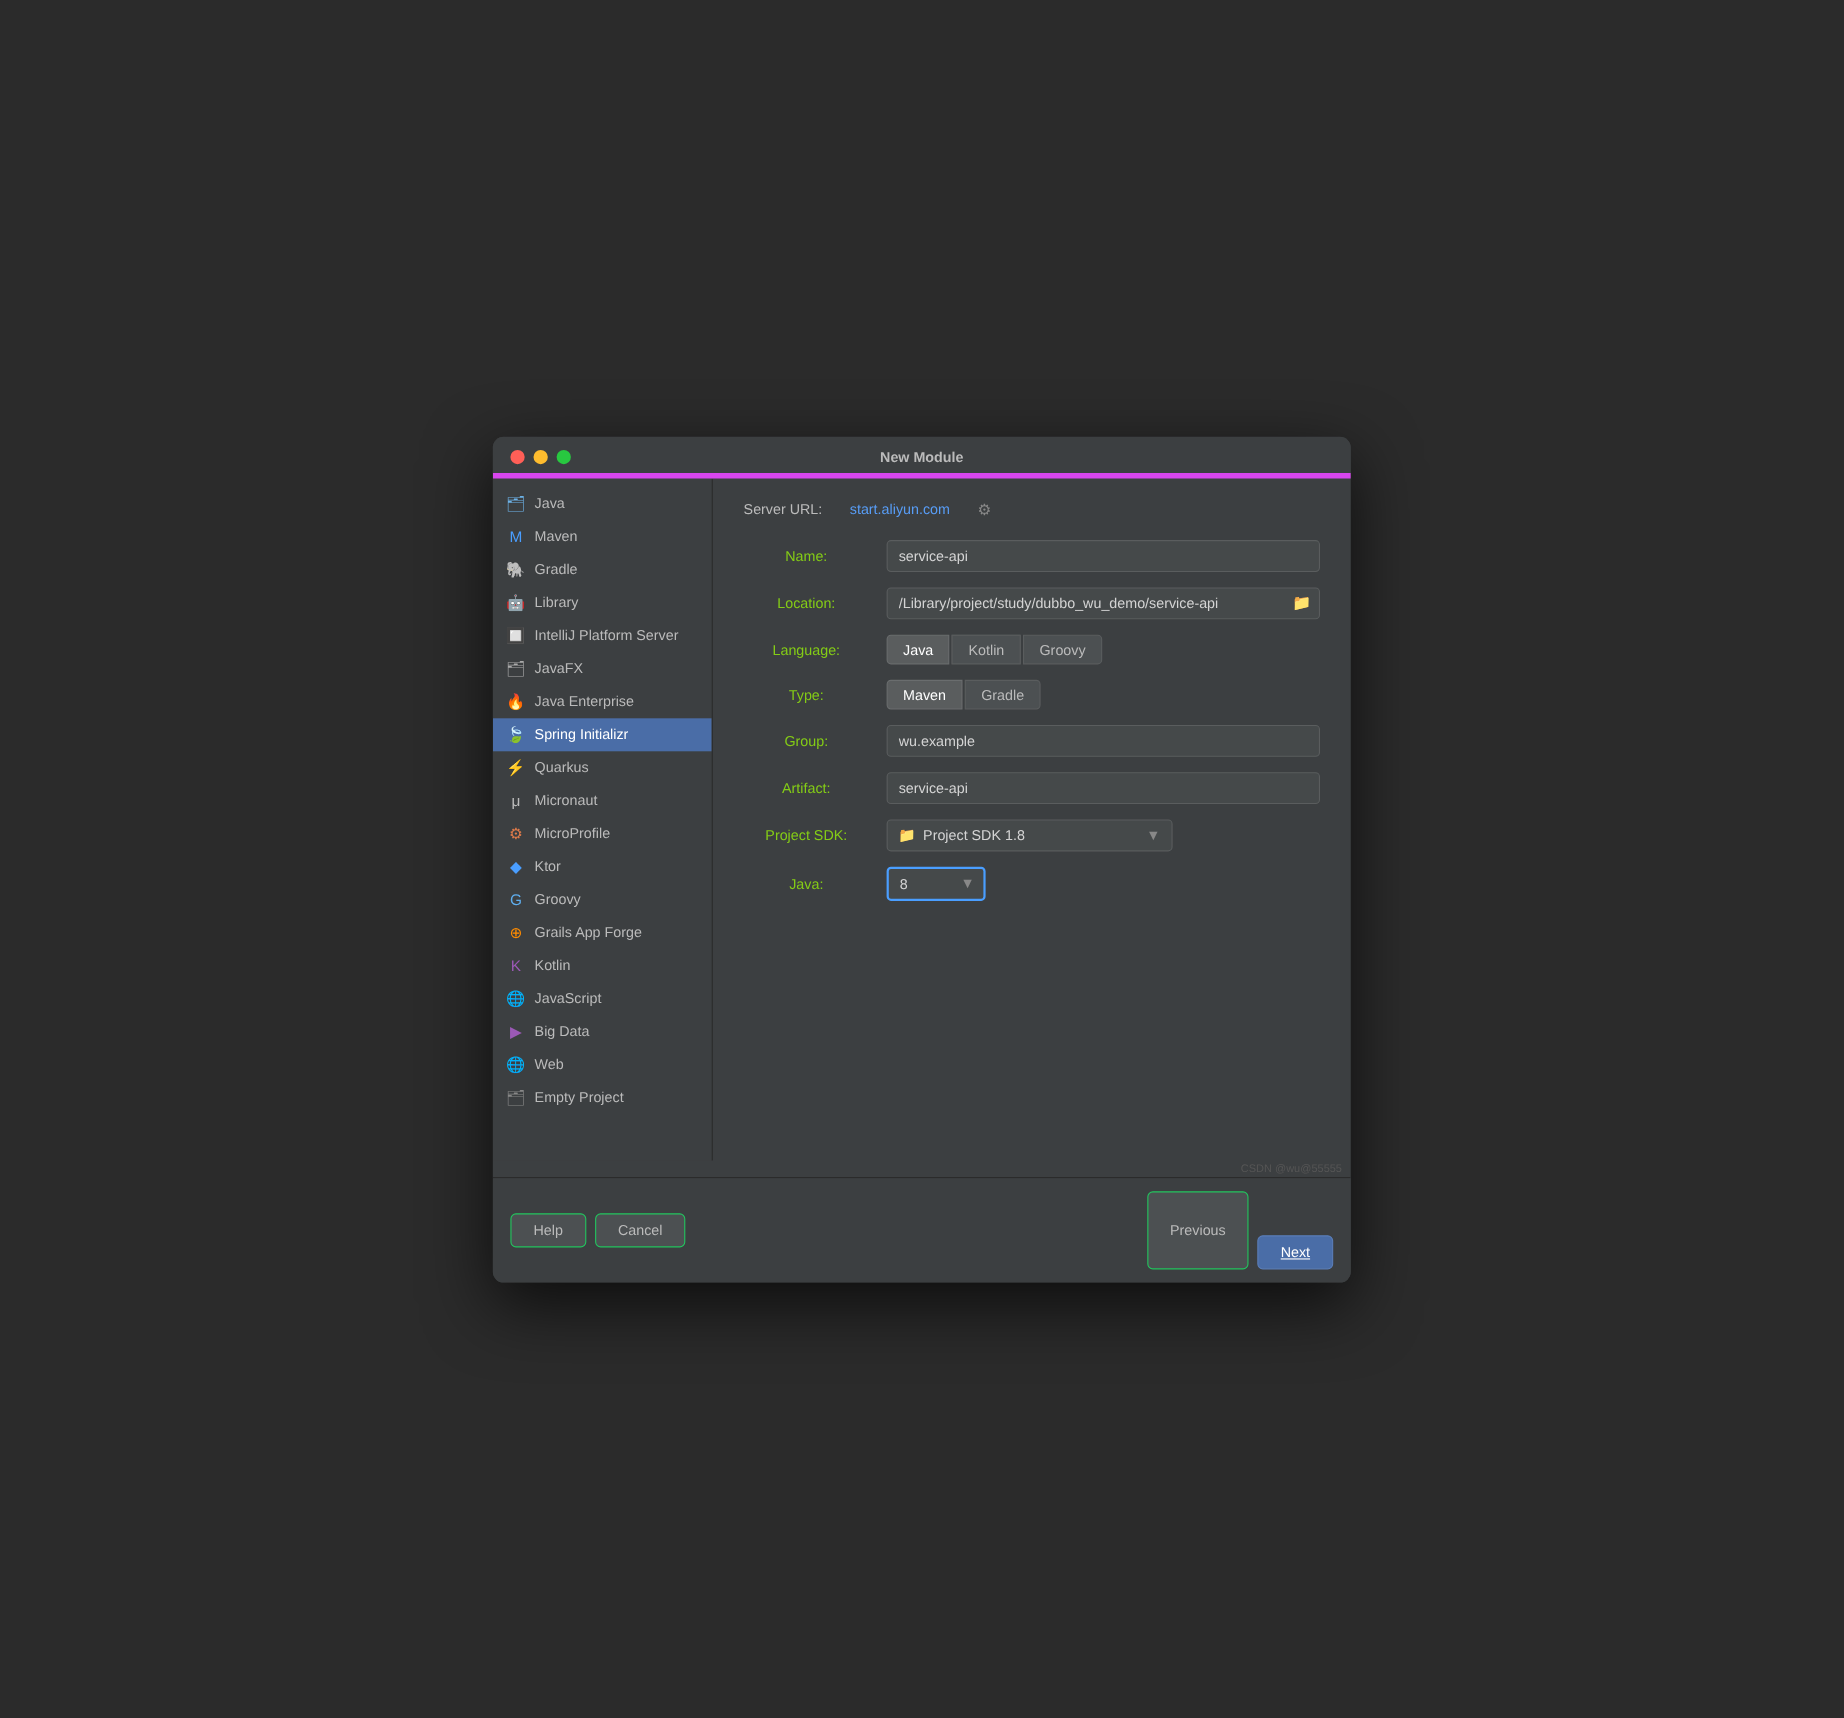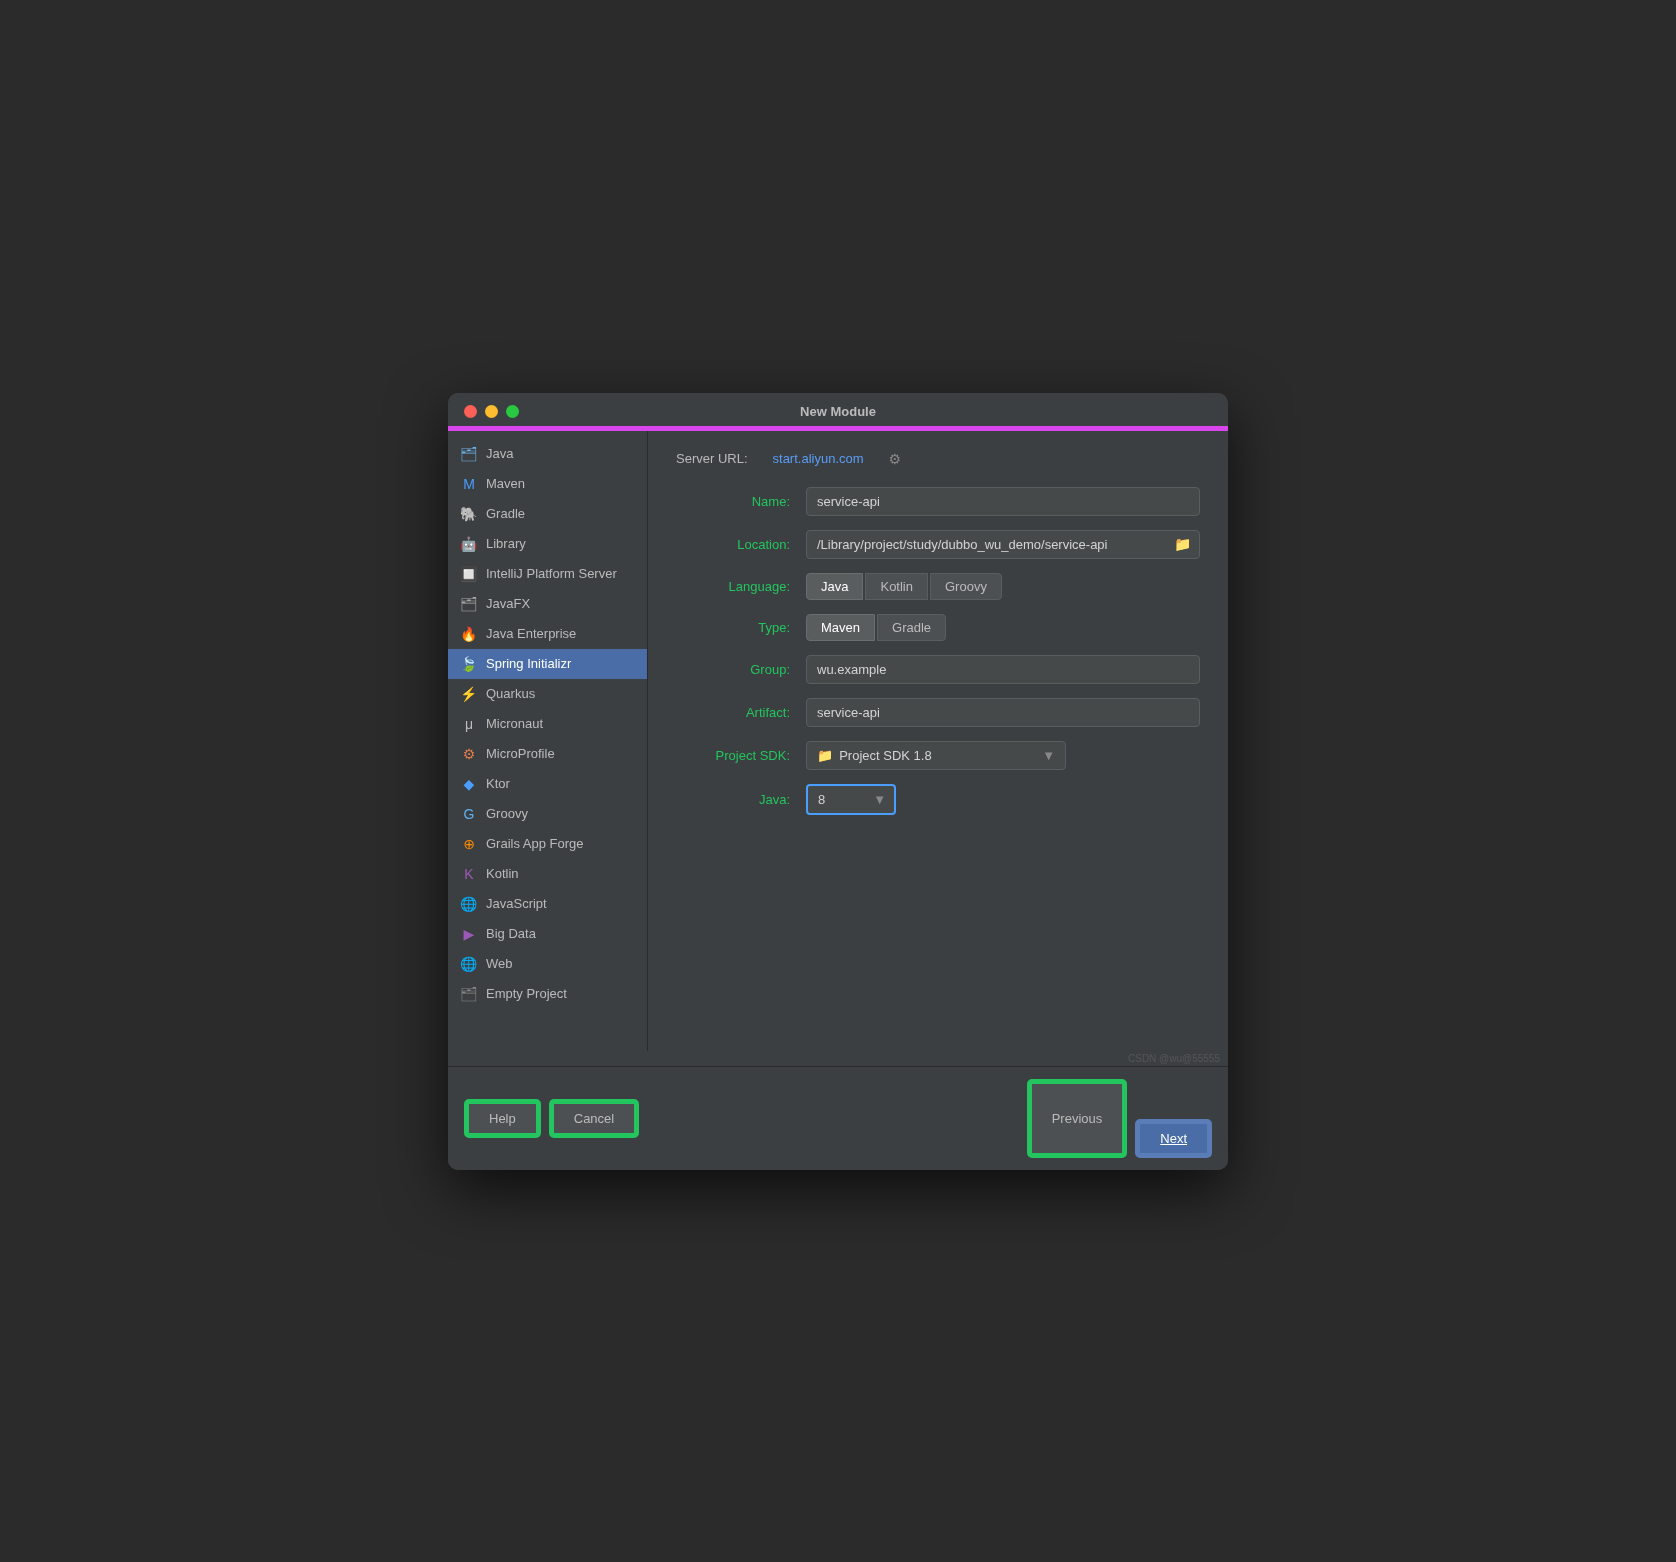--- a/index.html
+++ b/index.html
@@ -104,23 +104,23 @@
       cursor: pointer;
       font-size: 14px;
     }
     .form-row {
       display: flex;
       align-items: center;
       margin-bottom: 14px;
     }
     .form-label {
       width: 130px;
-      text-align: right;
+      text-align: center;
       padding-right: 16px;
-      color: #22c55e;
+      color: #84cc16;
       font-size: 13px;
       flex-shrink: 0;
     }
     .form-control {
       flex: 1;
       background: #45494a;
       border: 1px solid #5a5d5e;
       border-radius: 4px;
       padding: 6px 10px;
       color: #d4d4d4;
@@ -227,21 +227,21 @@
     }
     .footer-right {
       display: flex;
       gap: 8px;
     }
     .btn {
       padding: 7px 20px;
       border-radius: 5px;
       font-size: 13px;
       cursor: pointer;
-      border: 5px solid #22c55e;
+      border: 1px solid #22c55e;
       background: #4c5052;
       color: #bbbbbb;
     }
     .btn-primary {
       background: #4a6da7;
       border-color: #5a7db7;
       color: #ffffff;
       margin-top: 40px;
     }
     .btn-primary u {

